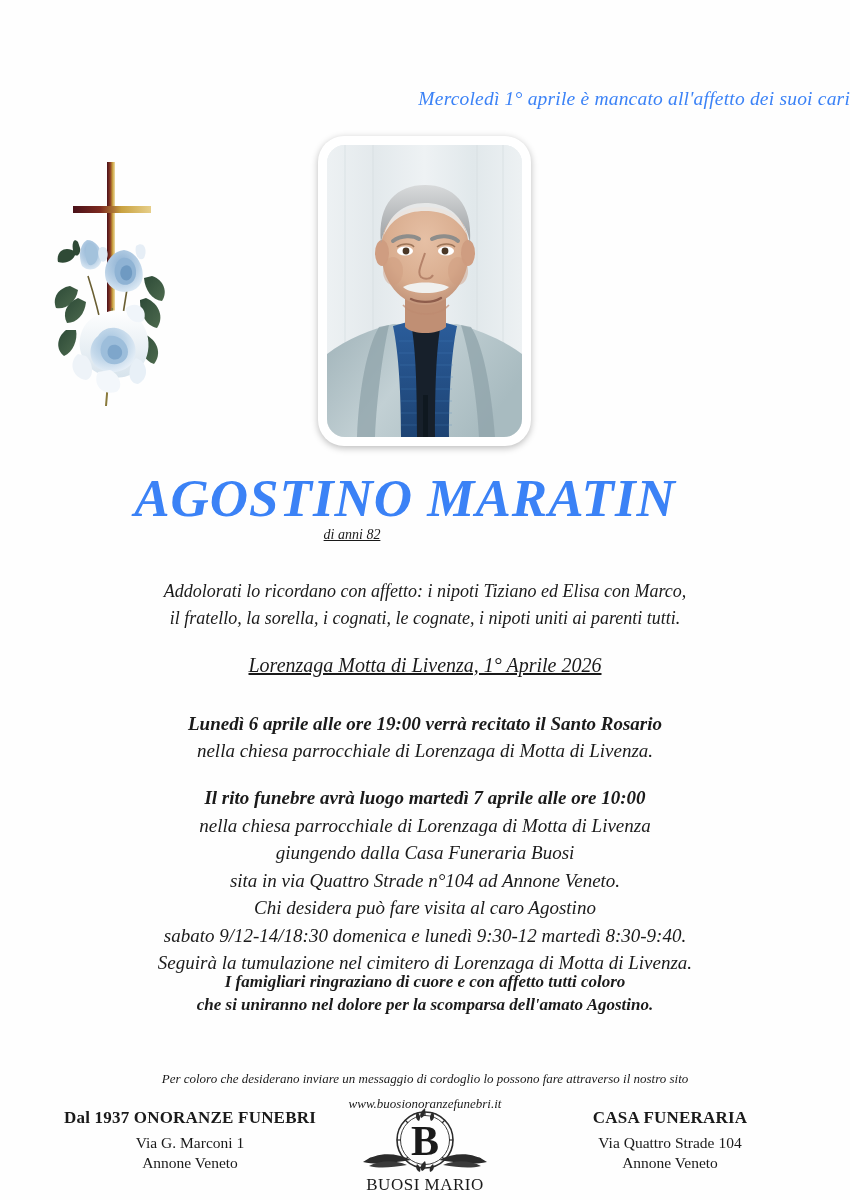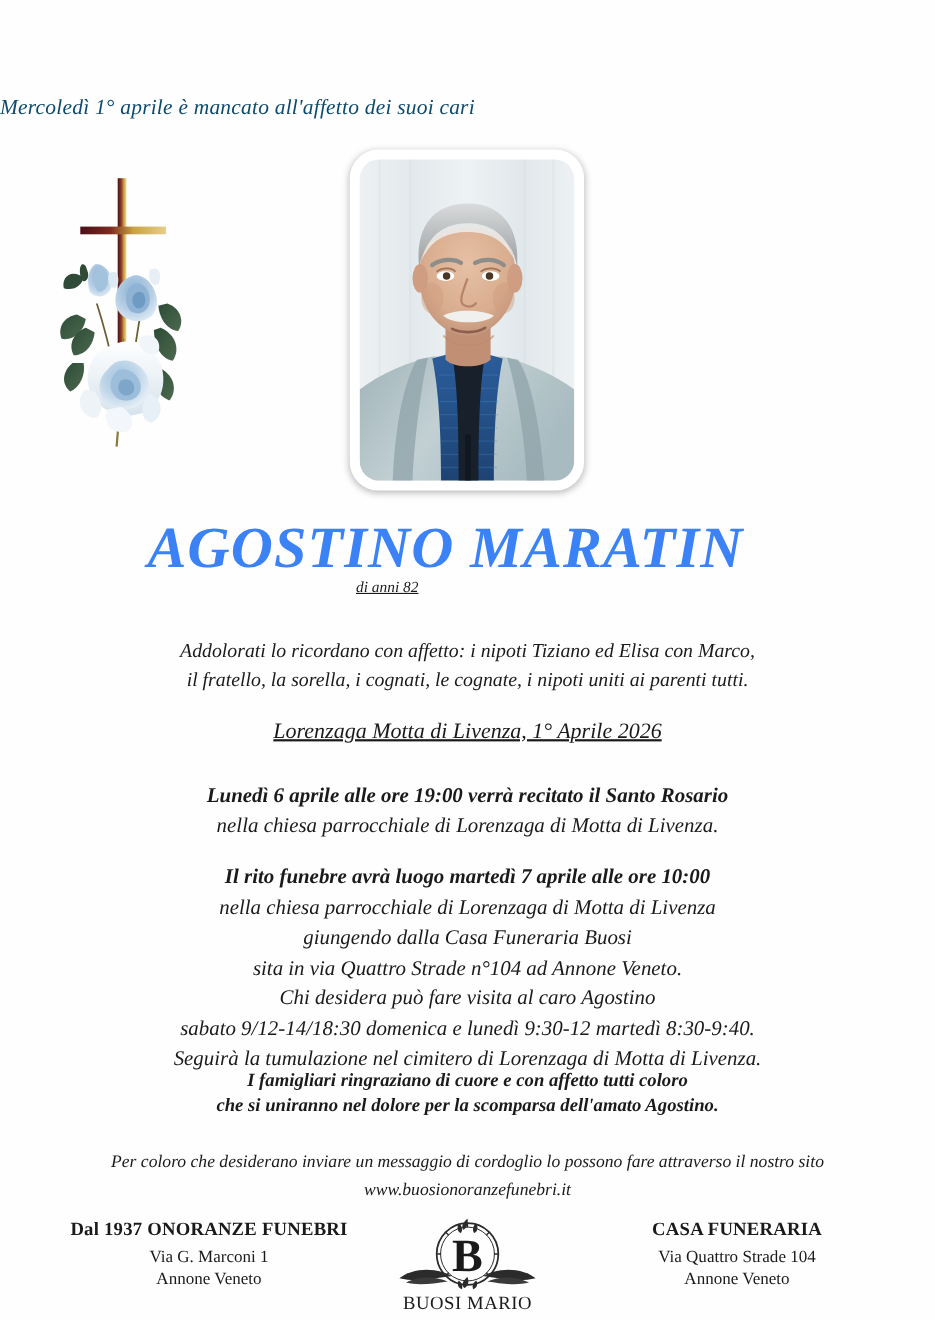--- a/index.html
+++ b/index.html
@@ -19,25 +19,25 @@
     background: #fefefe;
     overflow: hidden;
   }
 
   
   .header-line {
     position: absolute;
     top: 88px;
     left: 0;
     width: 850px;
-    text-align: left;
+    text-align: right;
     font-style: italic;
     font-size: 19.5px;
     letter-spacing: 0.2px;
-    color: #0c4a6e;
+    color: #3b82f6;
   }
 
   
   .decoration {
     position: absolute;
     left: 40px;
     top: 158px;
     width: 145px;
     height: 255px;
   }
@@ -103,21 +103,21 @@
   }
   .place-date {
     top: 654px;
     font-size: 20px;
   }
   .place-date span { text-decoration: underline; }
 
   .rosary { top: 710px; font-size: 19px; line-height: 27px; }
   .rite   { top: 784px; font-size: 19px; line-height: 27.5px; }
   .thanks { top: 970px; font-size: 17px; line-height: 23px; font-weight: bold; }
-  .website{ top: 1044px; font-size: 16px; line-height: 25px; }
+  .website{ top: 1066px; font-size: 13px; line-height: 25px; }
 
   .b { font-weight: bold; }
 
   
   .footer {
     position: absolute;
     top: 1108px;
     left: 0;
     width: 850px;
     height: 90px;

